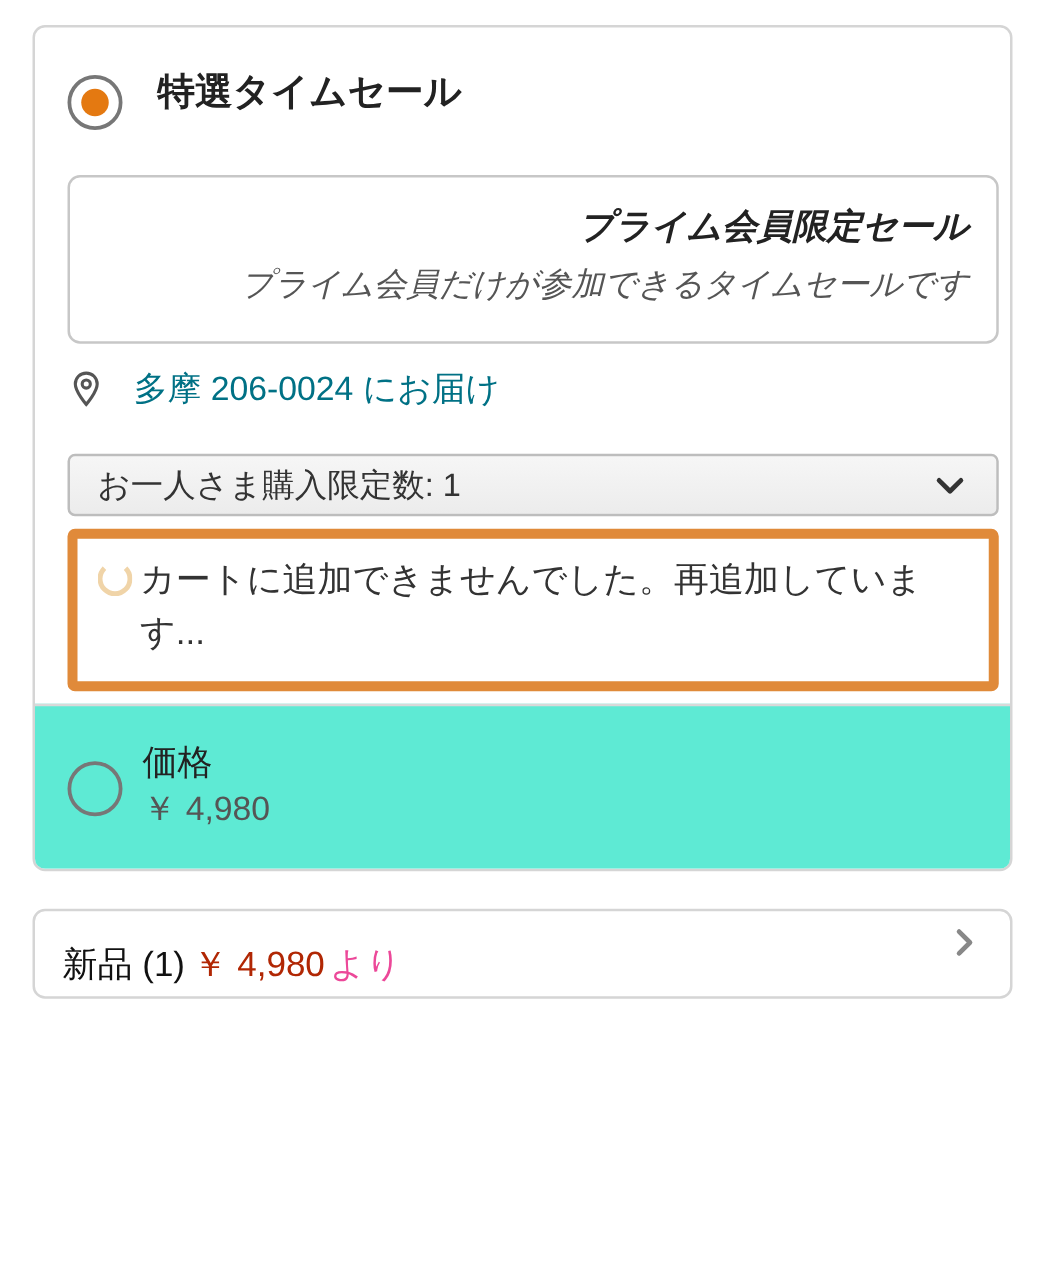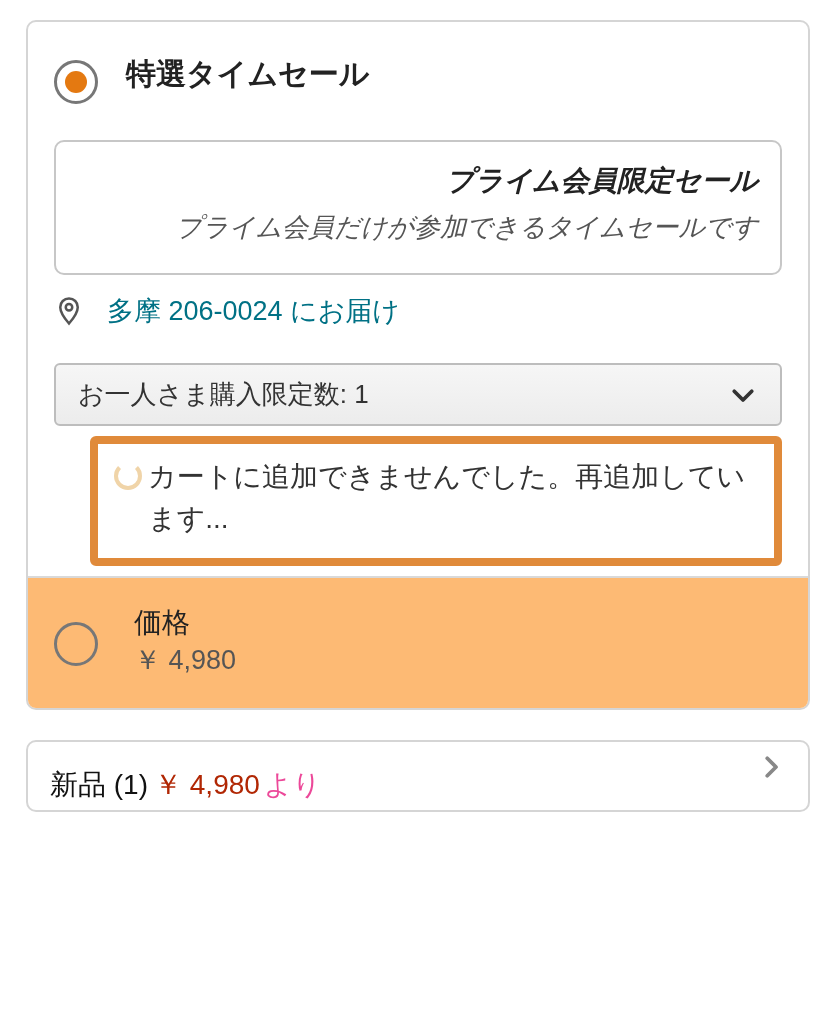--- a/index.html
+++ b/index.html
@@ -2,47 +2,47 @@
 <html><head>
 <meta charset="utf-8">
 <style>
   * { box-sizing: border-box; margin: 0; padding: 0; }
   html, body { width: 836px; height: 1024px; background: #fff; font-family: "Hiragino Sans", "Yu Gothic", "Meiryo", sans-serif; color: #222; }
   .wrap { padding: 20px 26px 0 26px; }
 
   .main-box { border: 2px solid #d5d5d5; border-radius: 10px; padding: 0 0 0 0; overflow: hidden; }
 
   
-  .option { padding: 32px 26px 10px 26px; }
+  .option { padding: 32px 9px 10px 26px; }
   .option-row { display: flex; align-items: flex-start; gap: 28px; }
   .radio { width: 44px; height: 44px; border: 3px solid #777; border-radius: 50%; display: flex; align-items: center; justify-content: center; flex-shrink: 0; margin-top: 6px; }
   .radio.selected .dot { width: 22px; height: 22px; border-radius: 50%; background: #e47911; }
   .opt-labels { flex: 1; }
   .opt-title { font-size: 30px; font-weight: 700; color: #222; line-height: 1.35; }
   .opt-price { font-size: 28px; color: #c45500; margin-top: 4px; }
 
   .countdown { font-size: 27px; color: #333; margin-top: 30px; }
 
   .prime-box { border: 2px solid #c7c7c7; border-radius: 10px; margin-top: 36px; padding: 20px 22px 26px 22px; text-align: right; font-style: italic; }
   .prime-title { font-size: 28px; font-weight: 700; color: #222; }
   .prime-desc { font-size: 26px; color: #555; margin-top: 8px; line-height: 1.5; }
 
   .deliver-row { display: flex; align-items: center; gap: 23px; margin-top: 18px; }
   .loc-icon { width: 30px; height: 30px; flex-shrink: 0; }
   .deliver-link { color: #007185; font-size: 27px; }
 
-  .qty-select { margin-top: 34px; height: 63px; border: 2px solid #bdbdbd; border-radius: 6px; background: linear-gradient(#f6f6f6, #ececec); display: flex; align-items: center; padding: 0 22px; font-size: 26px; color: #333; position: relative; }
+  .qty-select { margin-top: 34px; height: 50px; border: 2px solid #bdbdbd; border-radius: 6px; background: linear-gradient(#f6f6f6, #ececec); display: flex; align-items: center; padding: 0 22px; font-size: 26px; color: #333; position: relative; }
   .qty-select .chev { margin-left: auto; }
 
-  .error-box { margin-top: 10px; border: 8px solid #e08a3a; border-radius: 6px; padding: 12px 16px 18px 16px; display: flex; align-items: flex-start; gap: 6px; margin-left: 36px; }
+  .error-box { margin-top: 10px; border: 8px solid #e08a3a; border-radius: 6px; padding: 12px 16px 18px 16px; display: flex; align-items: flex-start; gap: 6px; }
   .spinner { width: 28px; height: 28px; border: 4px solid #f0d4a8; border-top-color: transparent; border-radius: 50%; flex-shrink: 0; margin-top: 6px; }
   .error-text { font-size: 28px; color: #333; line-height: 1.5; }
 
   
-  .option2 { border-top: 2px solid #d9d9d9; background: #fdba74; padding: 26px 26px 30px 26px; display: flex; align-items: center; gap: 36px; }
+  .option2 { border-top: 2px solid #d9d9d9; background: #5eead4; padding: 26px 26px 30px 26px; display: flex; align-items: center; gap: 16px; }
   .opt2-title { font-size: 28px; color: #222; }
   .opt2-price { font-size: 27px; color: #555; }
 
   
   .bottom-box { border: 2px solid #d5d5d5; border-radius: 10px; margin-top: 30px; padding: 18px 22px 0 22px; height: 72px; overflow: hidden; display: flex; align-items: center; font-size: 28px; color: #111; position: relative; }
   .bottom-box .pricelike { color: #b12704; margin-left: 6px; }
   .bottom-box .suffix { color: #ec4899; margin-left: 4px; }
   .bottom-box .chev { position: absolute; right: 22px; top: 10px; }
 </style>
 </head>

